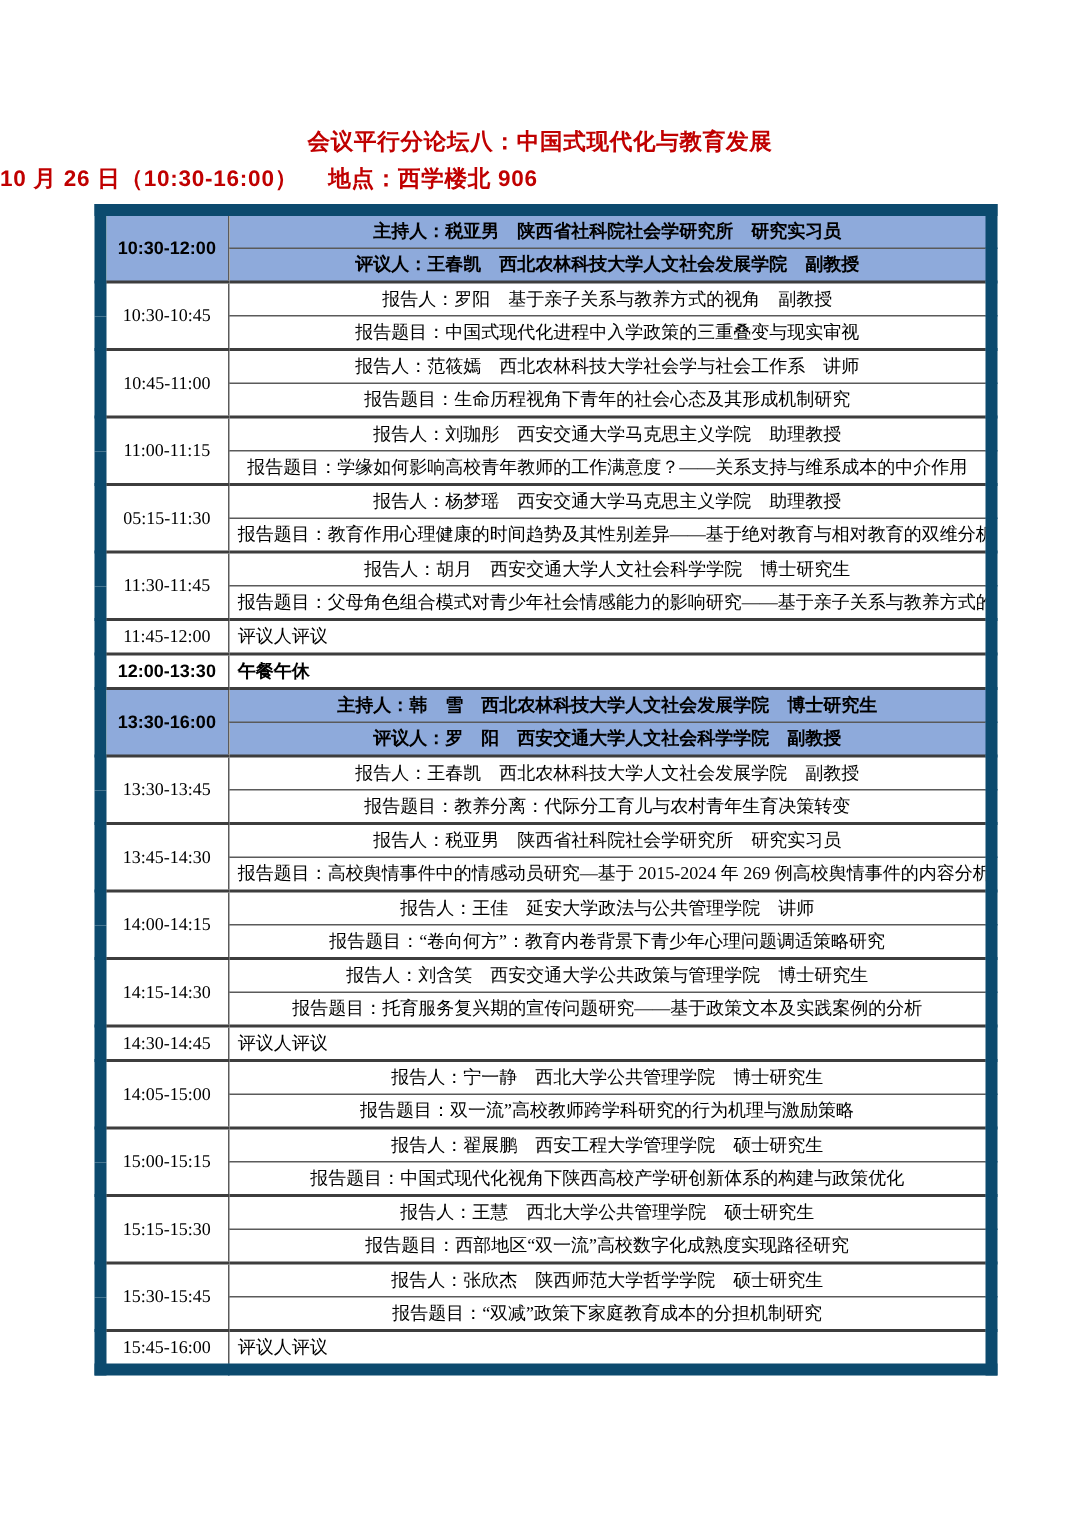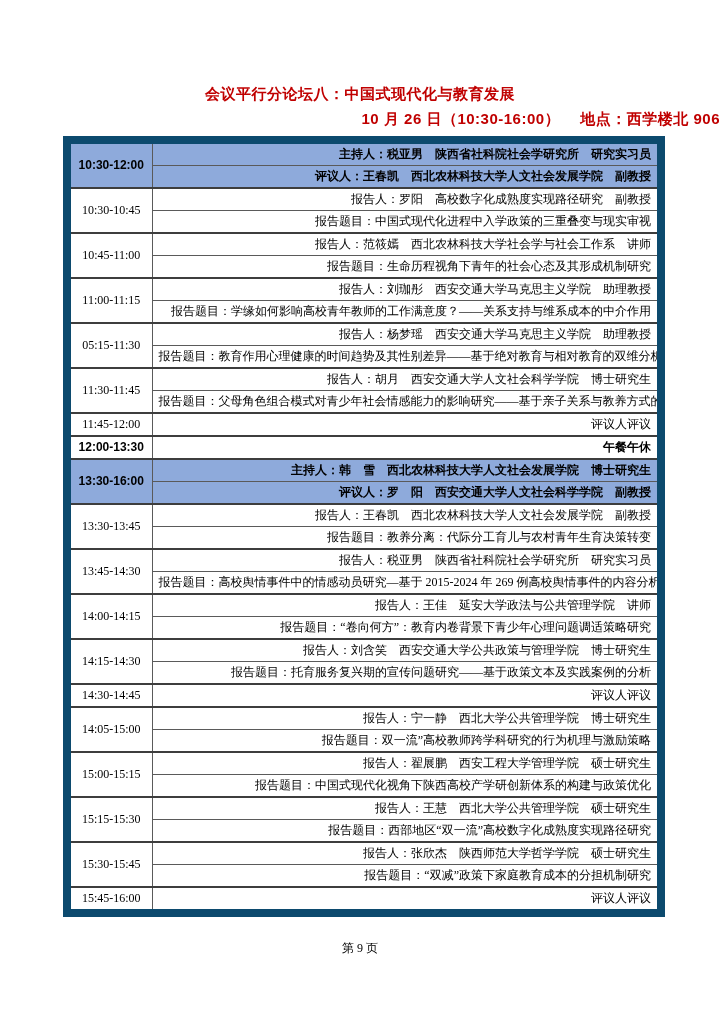--- a/index.html
+++ b/index.html
@@ -15,21 +15,21 @@
     position:absolute; top:85px; left:0; width:720px;
     text-align:center;
     color:#C00000;
     font-family:"Liberation Sans", sans-serif;
     font-weight:bold;
     font-size:15px;
     letter-spacing:0.5px;
   }
   .doc-subtitle {
     position:absolute; top:110px; left:0; width:720px;
-    text-align:right;
+    text-align:left;
     color:#C00000;
     font-family:"Liberation Sans", sans-serif;
     font-weight:bold;
     font-size:15px;
     letter-spacing:0.5px;
   }
   table.schedule {
     position:absolute; left:63px; top:136px;
     width:594px;
     border-collapse:collapse;
@@ -45,22 +45,22 @@
     line-height:19px;
     overflow:hidden;
     white-space:nowrap;
   }
   tr.slot-start td { border-top:2px solid #3d3d3d; }
   td.time {
     text-align:center;
     padding:1px 2px;
     font-family:"Liberation Serif", serif;
   }
-  td.content { text-align:right; }
-  td.center { text-align:right; }
+  td.content { text-align:center; }
+  td.center { text-align:left; }
   tr.chair td {
     background:#8EAADB;
     font-family:"Liberation Sans", sans-serif;
     font-weight:bold;
   }
   tr.break-row td {
     font-family:"Liberation Sans", sans-serif;
     font-weight:bold;
   }
   .doc-footer {
@@ -86,21 +86,21 @@
     <tbody>
         <tr class="chair slot-start">
           <td class="time" rowspan="2">10:30-12:00</td>
           <td class="content">主持人：税亚男　陕西省社科院社会学研究所　研究实习员</td>
         </tr>
         <tr class="chair">
           <td class="content">评议人：王春凯　西北农林科技大学人文社会发展学院　副教授</td>
         </tr>
         <tr class="slot-start">
           <td class="time" rowspan="2">10:30-10:45</td>
-          <td class="content">报告人：罗阳　高校数字化成熟度实现路径研究　副教授</td>
+          <td class="content">报告人：罗阳　基于亲子关系与教养方式的视角　副教授</td>
         </tr>
         <tr class="">
           <td class="content">报告题目：中国式现代化进程中入学政策的三重叠变与现实审视</td>
         </tr>
         <tr class="slot-start">
           <td class="time" rowspan="2">10:45-11:00</td>
           <td class="content">报告人：范筱嫣　西北农林科技大学社会学与社会工作系　讲师</td>
         </tr>
         <tr class="">
           <td class="content">报告题目：生命历程视角下青年的社会心态及其形成机制研究</td>
@@ -201,14 +201,13 @@
         <tr class="">
           <td class="content">报告题目：“双减”政策下家庭教育成本的分担机制研究</td>
         </tr>
         <tr class="review-row slot-start">
           <td class="time">15:45-16:00</td>
           <td class="content center">评议人评议</td>
         </tr>
       </tbody>
   </table>
 
-  <div class="doc-footer">第 9 页</div>
 </div>
 
 </body></html>

